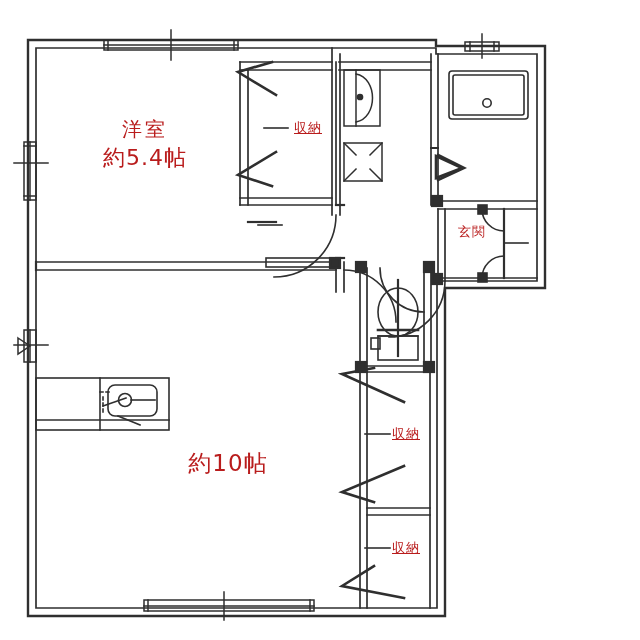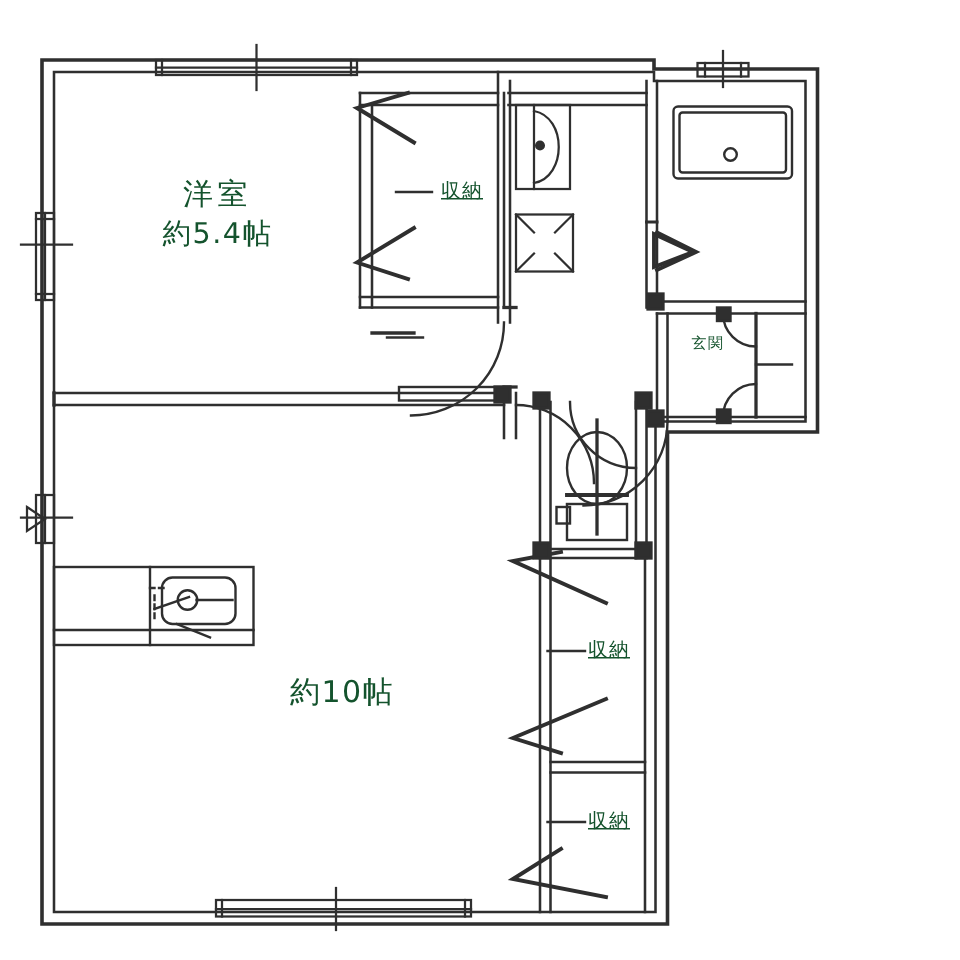--- a/index.html
+++ b/index.html
@@ -1,27 +1,27 @@
 <!DOCTYPE html>
 <html><head>
 <meta charset="utf-8">
 <title>Floor Plan</title>
 <style>
   html,body{margin:0;padding:0;background:#ffffff;}
   body{width:640px;height:640px;font-family:"DejaVu Sans","Liberation Sans",sans-serif;}
   #plan{position:relative;width:640px;height:640px;background:#ffffff;overflow:hidden;}
   #svgroot{position:absolute;left:0;top:0;}
-  .lbl{position:absolute;color:#14532d;text-align:center;white-space:nowrap;line-height:1.18;
+  .lbl{position:absolute;color:#b91c1c;text-align:center;white-space:nowrap;line-height:1.18;
        font-family:"DejaVu Sans","Liberation Sans",sans-serif;}
   .lbl-room{font-size:20px;letter-spacing:3px;}
-  .lbl-room .sub{font-size:19px;letter-spacing:1px;display:block;margin-top:3px;}
+  .lbl-room .sub{font-size:22px;letter-spacing:1px;display:block;margin-top:3px;}
   .lbl-ldk{font-size:21px;letter-spacing:5px;}
-  .lbl-ldk .sub{font-size:20px;letter-spacing:1px;display:block;margin-top:4px;}
+  .lbl-ldk .sub{font-size:23px;letter-spacing:1px;display:block;margin-top:4px;}
   .lbl-small{font-size:13px;letter-spacing:1px;text-decoration:underline;}
-  .lbl-genkan{font-size:10px;letter-spacing:1px;}
+  .lbl-genkan{font-size:13px;letter-spacing:1px;}
 </style>
 </head>
 <body>
 
 <div id="plan">
 
   <svg id="svgroot" width="640" height="640" viewBox="0 0 640 640">
 
     <g stroke="#2f2f2f" fill="none" stroke-linecap="square" stroke-linejoin="miter">
 

